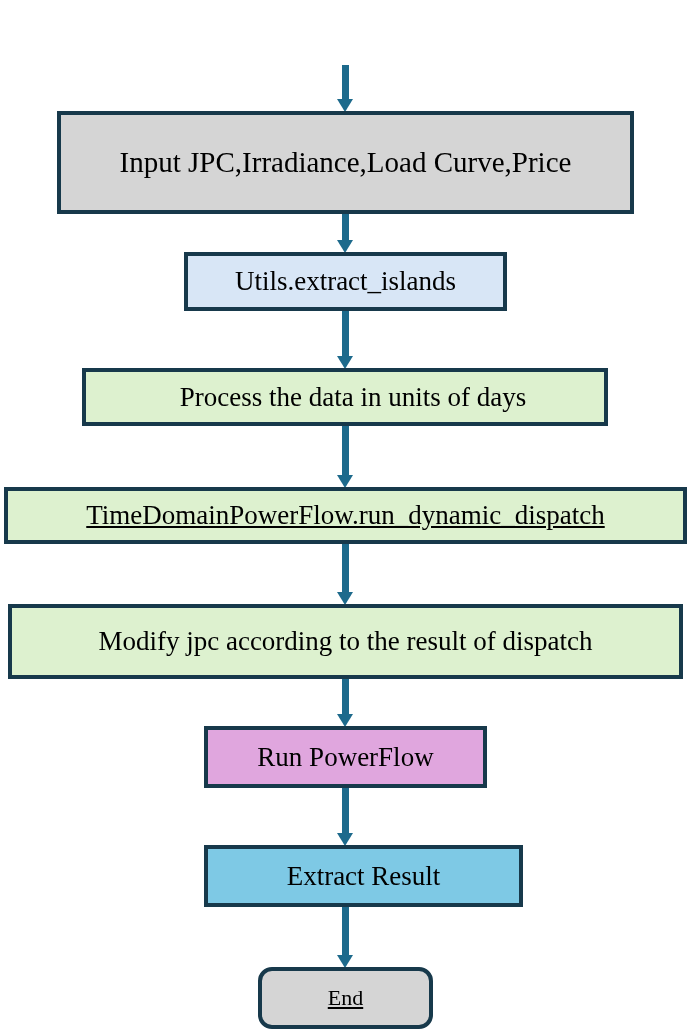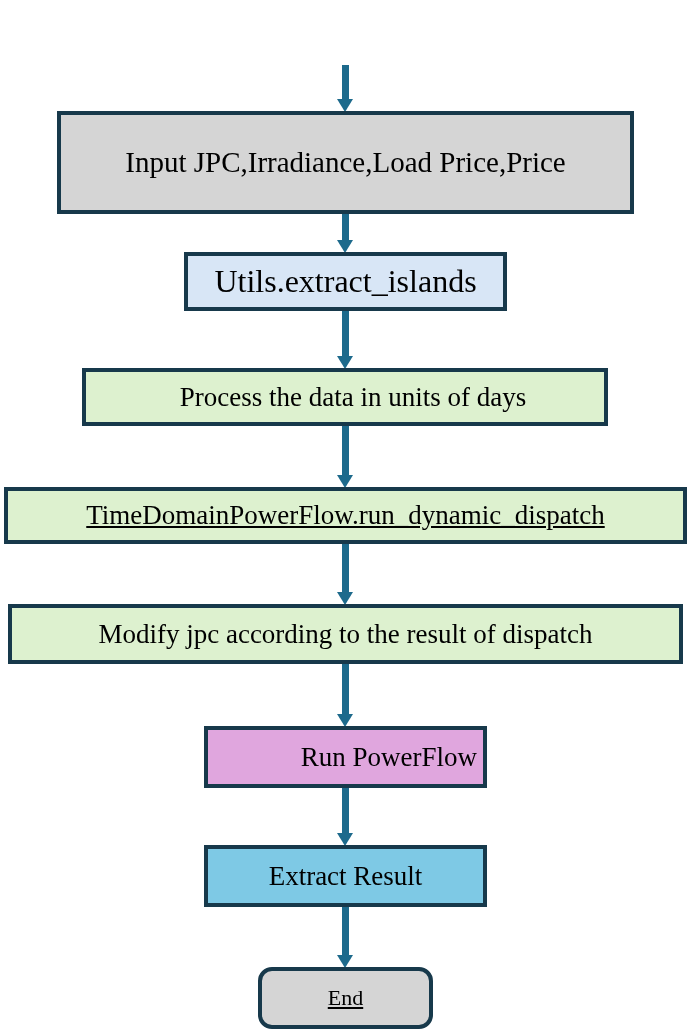--- a/index.html
+++ b/index.html
@@ -35,21 +35,21 @@
     padding: 0 6px;
   }
   
   .node.terminator {
     border-radius: 14px;
     background: #d5d5d5;
   }
   .node.process-gray   { background: #d5d5d5; }
   .node.process-lblue  { background: #d8e6f6; }
   .node.process-green  { background: #ddf1cf; }
-  .node.process-pink   { background: #e0a6de; justify-content: flex-end; }
+  .node.process-pink   { background: #e0a6de; }
   .node.process-sky    { background: #7ec9e5; }
 
   
   .connector {
     position: absolute;
     width: 0;
   }
   .connector .shaft {
     position: absolute;
     left: 0;
@@ -97,36 +97,36 @@
     </div>
     <div class="connector" style="left: 341.5px; top: 788px; height: 57px;">
       <div class="shaft" style="height: 46px;"></div>
       <div class="head" style="top: 45px;"></div>
     </div>
     <div class="connector" style="left: 341.5px; top: 907px; height: 60px;">
       <div class="shaft" style="height: 49px;"></div>
       <div class="head" style="top: 48px;"></div>
     </div>
     <div class="node process-gray" style="left: 57px; top: 111px; width: 577px; height: 103px; background: rgb(213, 213, 213); border-color: rgb(23, 57, 75); color: rgb(0, 0, 0);">
-      <span class="node-label" style="font-size: 29px;">Input JPC,Irradiance,Load Price,Price</span>
+      <span class="node-label" style="font-size: 29px;">Input JPC,Irradiance,Load Curve,Price</span>
     </div>
     <div class="node process-lblue" style="left: 184px; top: 252px; width: 323px; height: 59px; background: rgb(216, 230, 246); border-color: rgb(23, 57, 75); color: rgb(0, 0, 0);">
-      <span class="node-label" style="font-size: 32px;">Utils.extract_islands</span>
+      <span class="node-label" style="font-size: 27px;">Utils.extract_islands</span>
     </div>
     <div class="node process-green" style="left: 82px; top: 368px; width: 526px; height: 58px; background: rgb(221, 241, 207); border-color: rgb(23, 57, 75); color: rgb(0, 0, 0);">
       <span class="node-label" style="font-size: 27px; margin-left: 16px;">Process the data in units of days</span>
     </div>
     <div class="node process-green" style="left: 4px; top: 487px; width: 683px; height: 57px; background: rgb(221, 241, 207); border-color: rgb(23, 57, 75); color: rgb(0, 0, 0);">
       <span class="node-label" style="font-size: 27px; text-decoration: underline;">TimeDomainPowerFlow.run_dynamic_dispatch</span>
     </div>
-    <div class="node process-green" style="left: 8px; top: 604px; width: 675px; height: 60px; background: rgb(221, 241, 207); border-color: rgb(23, 57, 75); color: rgb(0, 0, 0);">
+    <div class="node process-green" style="left: 8px; top: 604px; width: 675px; height: 75px; background: rgb(221, 241, 207); border-color: rgb(23, 57, 75); color: rgb(0, 0, 0);">
       <span class="node-label" style="font-size: 27px;">Modify jpc according to the result of dispatch</span>
     </div>
     <div class="node process-pink" style="left: 204px; top: 726px; width: 283px; height: 62px; background: rgb(224, 166, 222); border-color: rgb(23, 57, 75); color: rgb(0, 0, 0);">
       <span class="node-label" style="font-size: 27px;">Run PowerFlow</span>
     </div>
-    <div class="node process-sky" style="left: 204px; top: 845px; width: 283px; height: 62px; background: rgb(126, 201, 229); border-color: rgb(23, 57, 75); color: rgb(0, 0, 0);">
+    <div class="node process-sky" style="left: 204px; top: 845px; width: 319px; height: 62px; background: rgb(126, 201, 229); border-color: rgb(23, 57, 75); color: rgb(0, 0, 0);">
       <span class="node-label" style="font-size: 27px;">Extract Result</span>
     </div>
     <div class="node terminator" style="left: 258px; top: 967px; width: 175px; height: 62px; background: rgb(213, 213, 213); border-color: rgb(23, 57, 75); color: rgb(0, 0, 0);">
       <span class="node-label" style="font-size: 22px; text-decoration: underline;">End</span>
     </div>
   </div>
 
 </body></html>

